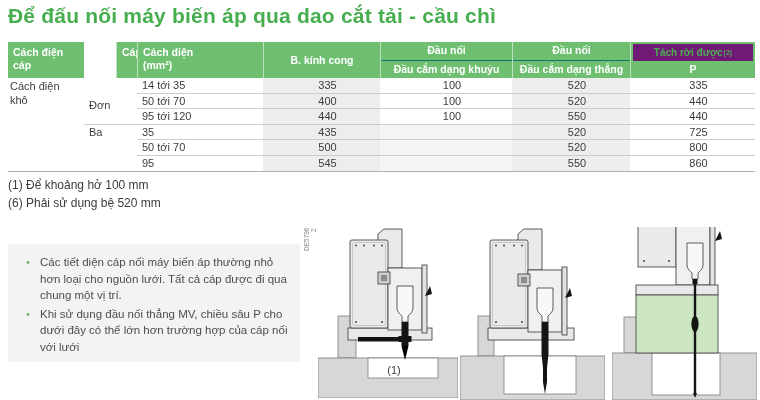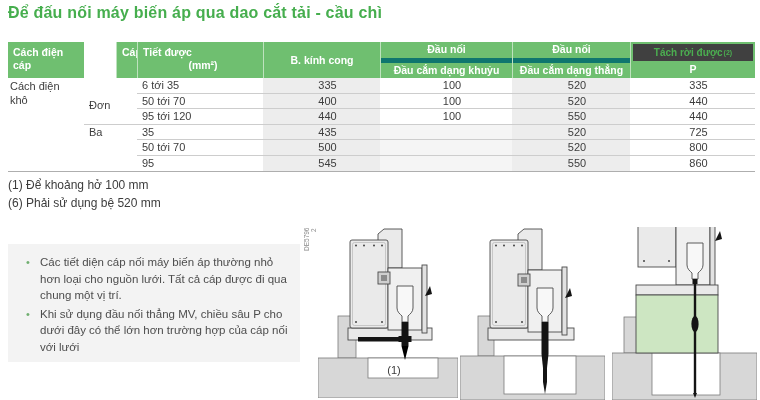--- a/index.html
+++ b/index.html
@@ -4,45 +4,45 @@
 <style>
   html,body{margin:0;padding:0;}
   body{
     width:760px;height:400px;position:relative;background:#fff;
     font-family:"Liberation Sans","DejaVu Sans",sans-serif;overflow:hidden;
     -webkit-font-smoothing:antialiased;
   }
   
   .title{
     position:absolute;left:8px;top:4px;width:740px;
-    font-size:16px;font-weight:bold;color:#46ae4e;letter-spacing:.2px;
+    font-size:21px;font-weight:bold;color:#46ae4e;letter-spacing:.2px;
   }
   
   .tbl{
     position:absolute;left:8px;top:42px;width:747px;
     display:grid;
     grid-template-columns:76px 53px 126px 117px 132px 118px 125px;
     grid-template-rows:36px repeat(6,15.5px);
     font-size:11px;color:#3d3d3d;
     border-bottom:1px solid #aeaeae;
   }
   .hc{
     background:#6fbf70;color:#fff;font-weight:bold;font-size:10.5px;
     line-height:13px;padding:4px 0 0 5px;box-sizing:border-box;
     border-left:1px solid rgba(255,255,255,.55);
     grid-row:1;
   }
   .hc.first{border-left:none;}
   .hc.center{display:flex;align-items:center;justify-content:center;padding:8px;}
   .hc.two{padding:0;display:flex;flex-direction:column;text-align:right;}
   .hc.two .ln{flex:1;display:flex;align-items:center;justify-content:center;}
-  .hc.two .ln + .ln{border-top:5px solid #0f766e;}
+  .hc.two .ln + .ln{border-top:1px solid #0f766e;}
   .hc.split{padding:0;display:flex;flex-direction:column;}
   .hc.split .det{
-    flex:1;margin:2px 2px 0 2px;background:#404040;color:#4bae50;
+    flex:1;margin:2px 2px 0 2px;background:#701a75;color:#4bae50;
     display:flex;align-items:center;justify-content:center;font-size:10px;
   }
   .hc.split .det sup{font-size:7px;margin-left:1px;}
   .hc.split .pcell{flex:1;display:flex;align-items:center;justify-content:center;}
   .bc{
     display:flex;align-items:center;box-sizing:border-box;
     border-bottom:1px solid #cdcdcd;line-height:12px;padding-left:12px;
   }
   .bc.num{justify-content:center;}
   .bc.txt{padding-left:5px;}
@@ -80,22 +80,22 @@
 </head>
 <body>
 
 <div class="title">Để đấu nối máy biến áp qua dao cắt tải -  cầu chì</div>
 
 <div class="tbl">
 
   <div class="hc first" style="grid-column:1;">Cách điện cáp</div>
   <div class="hc" style="grid-column:2;margin-left:32px;">Cáp</div>
   <div class="hc" style="grid-column:3;">
-    <span style="display:block;">Tiết được</span>
-    <span style="display:block;text-align:center;">(mm²)</span>
+    <span style="display:block;">Cách diện</span>
+    <span style="display:block;">(mm²)</span>
   </div>
   <div class="hc center" style="grid-column:4;">B. kính cong</div>
   <div class="hc two" style="grid-column:5;">
     <span class="ln">Đầu nối</span>
     <span class="ln">Đầu cắm dạng khuỷu</span>
   </div>
   <div class="hc two" style="grid-column:6;">
     <span class="ln">Đầu nối</span>
     <span class="ln">Đầu cắm dạng thẳng</span>
   </div>
@@ -104,21 +104,21 @@
       <span>Tách rời được</span>
         <sup>(2)</sup>
     </span>
     <span class="pcell">P</span>
   </div>
 
   <div class="bc ins">Cách điện khô</div>
   <div class="bc grp-don">Đơn</div>
   <div class="bc grp-ba">Ba</div>
 
-  <div class="bc txt c3 r1">6 tới 35</div>
+  <div class="bc txt c3 r1">14 tới 35</div>
   <div class="bc num shade c4 r1">335</div>
   <div class="bc num c5 r1">100</div>
   <div class="bc num shade c6 r1">520</div>
   <div class="bc num c7 r1">335</div>
 
   <div class="bc txt c3 r2">50 tới 70</div>
   <div class="bc num shade c4 r2">400</div>
   <div class="bc num c5 r2">100</div>
   <div class="bc num shade c6 r2">520</div>
   <div class="bc num c7 r2">440</div>

